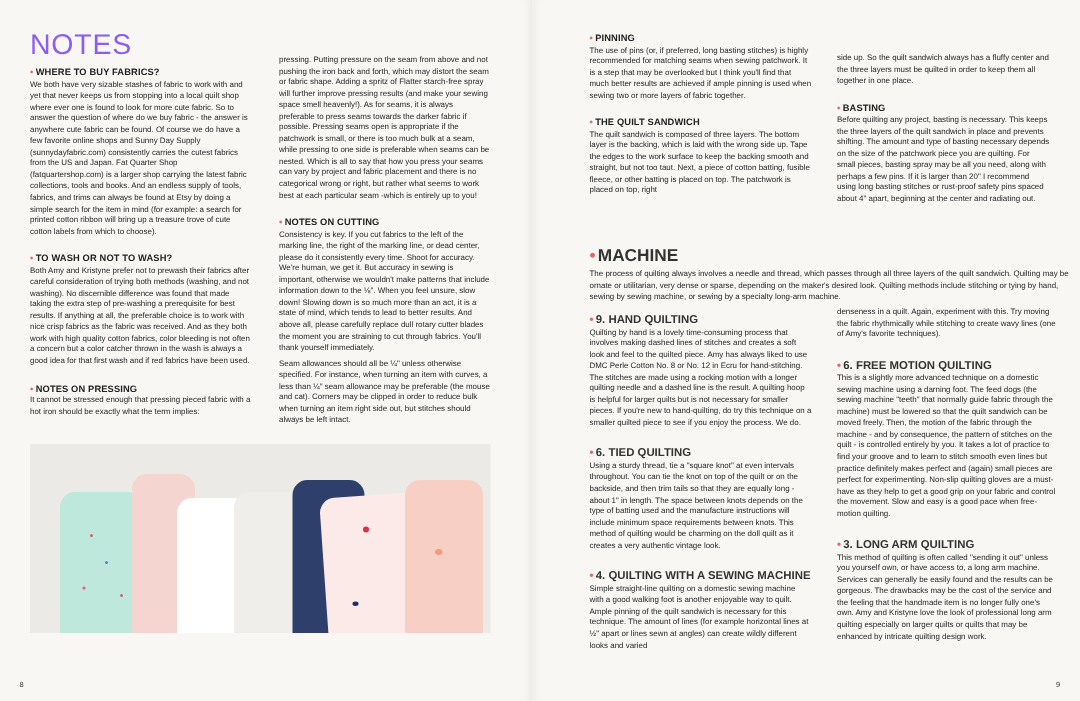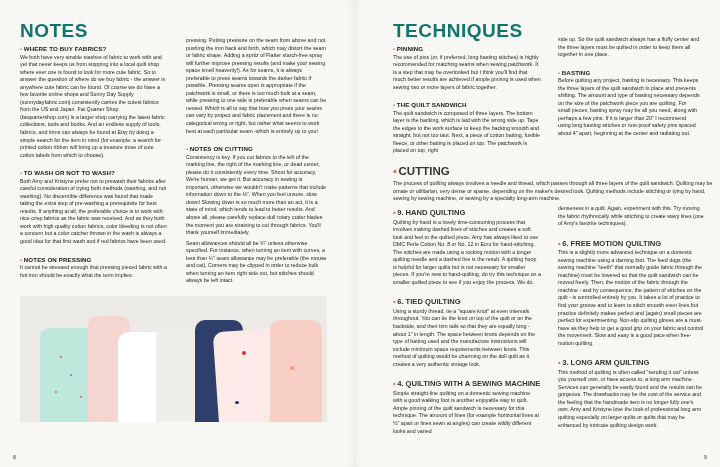--- a/index.html
+++ b/index.html
@@ -4,21 +4,21 @@
 <style>
   * { margin: 0; padding: 0; box-sizing: border-box; }
   html, body { width: 720px; height: 467px; overflow: hidden; background: #f7f6f3; }
   body { font-family: "Liberation Sans", sans-serif; color: #222; position: relative; }
   .spread { position: absolute; left: 0; top: 0; width: 720px; height: 467px; }
   .page { position: absolute; top: 0; height: 467px; background: #f8f7f4; }
   .page.left { left: 0; width: 355px; box-shadow: inset -6px 0 8px -6px rgba(0,0,0,0.10); }
   .page.right { left: 355px; width: 365px; box-shadow: inset 6px 0 8px -6px rgba(0,0,0,0.08); }
   .col { position: absolute; font-size: 5.3px; line-height: 7.55px; color: #1f1f1f; }
   .col p { margin: 0 0 3px 0; }
-  .title { font-size: 19px; font-weight: 700; letter-spacing: 0.5px; color: #0f766e; line-height: 22px; margin-bottom: 3px; }
+  .title { font-size: 19px; font-weight: 400; letter-spacing: 0.5px; color: #8b5cf6; line-height: 22px; margin-bottom: 3px; }
   .h3 { font-size: 6.2px; font-weight: 700; color: #222; line-height: 8px; margin: 2px 0 0.5px 0; letter-spacing: 0.1px; }
   .h2 { font-size: 11.5px; font-weight: 700; color: #333; line-height: 13px; margin: 3px 0 2px 0; }
   .h4 { font-size: 7.6px; font-weight: 700; color: #333; line-height: 9px; margin: 3px 0 1.5px 0; }
   .bullet { color: #e06a6a; margin-right: 1.5px; font-weight: 700; }
   .gap { height: 5px; }
   .pagenum { position: absolute; font-size: 5px; color: #333; }
   .photo { position: absolute; left: 20px; top: 296px; width: 307px; height: 126px; overflow: hidden; background: #eceae6; }
   .roll { position: absolute; bottom: -6px; border-radius: 10px 10px 2px 2px; }
   .dot { position: absolute; width: 2px; height: 2px; border-radius: 50%; }
 </style>
@@ -68,37 +68,36 @@
       <div class="dot" style="left:215px; top:105px; width:4px; height:3px; background:#1e2d6e;"></div>
       <div class="dot" style="left:270px; top:70px; width:5px; height:4px; background:#f39a80;"></div>
     </div>
 
     <div class="pagenum" style="left:13px; top:454px;">8</div>
   </div>
 
   <div class="page right"></div>
 
   <div class="col" style="left:393px; top:20px; width:148px;">
-    <div class="title">TECHNIQUES</div>
     <div class="h3"><span class="bullet">•</span><span>PINNING</span></div>
     <p>The use of pins (or, if preferred, long basting stitches) is highly recommended for matching seams when sewing patchwork.  It is a step that may be overlooked but I think you'll find that much better results are achieved if ample pinning is used when sewing two or more layers of fabric together.</p>
     <div class="gap"></div>
     <div class="h3"><span class="bullet">•</span><span>THE QUILT SANDWICH</span></div>
     <p>The quilt sandwich is composed of three layers.  The bottom layer is the backing, which is laid with the wrong side up.  Tape the edges to the work surface to keep the backing smooth and straight, but not too taut.  Next, a piece of cotton batting, fusible fleece, or other batting is placed on top.  The patchwork is placed on top, right</p>
   </div>
 
   <div class="col" style="left:558px; top:36px; width:142px;">
     <p>side up.  So the quilt sandwich always has a fluffy center and the three layers must be quilted in order to keep them all together in one place.</p>
     <div class="gap"></div>
     <div class="h3"><span class="bullet">•</span><span>BASTING</span></div>
     <p>Before quilting any project, basting is necessary.  This keeps the three layers of the quilt sandwich in place and prevents shifting.  The amount and type of basting necessary depends on the size of the patchwork piece you are quilting.  For small pieces, basting spray may be all you need, along with perhaps a few pins.  If it is larger than 20" I recommend using long basting stitches or rust-proof safety pins spaced about 4" apart, beginning at the center and radiating out.</p>
   </div>
 
   <div class="col" style="left:393px; top:162px; width:325px;">
-    <div class="h2"><span class="bullet">•</span><span>CUTTING</span></div>
+    <div class="h2"><span class="bullet">•</span><span>MACHINE</span></div>
     <p>The process of quilting always involves a needle and thread, which passes through all three layers of the quilt sandwich. Quilting may be ornate or utilitarian, very dense or sparse, depending on the maker's desired look.  Quilting methods include stitching or tying by hand, sewing by sewing machine, or sewing by a specialty long-arm machine.</p>
   </div>
 
   <div class="col" style="left:393px; top:205px; width:148px;">
     <div class="h4"><span class="bullet">•</span><span>9. HAND QUILTING</span></div>
     <p>Quilting by hand is a lovely time-consuming process that involves making dashed lines of stitches and creates a soft look and feel to the quilted piece.  Amy has always liked to use DMC Perle Cotton No. 8 or No. 12 in Ecru for hand-stitching.  The stitches are made using a rocking motion with a longer quilting needle and a dashed line is the result.  A quilting hoop is helpful for larger quilts but is not necessary for smaller pieces.  If you're new to hand-quilting, do try this technique on a smaller quilted piece to see if you enjoy the process. We do.</p>
     <div class="gap"></div>
     <div class="h4"><span class="bullet">•</span><span>6. TIED QUILTING</span></div>
     <p>Using a sturdy thread, tie a "square knot" at even intervals throughout.  You can tie the knot on top of the quilt or on the backside, and then trim tails so that they are equally long - about 1" in length.  The space between knots depends on the type of batting used and the manufacture instructions will include minimum space requirements between knots. This method of quilting would be charming on the doll quilt as it creates a very authentic vintage look.</p>
     <div class="gap"></div>

